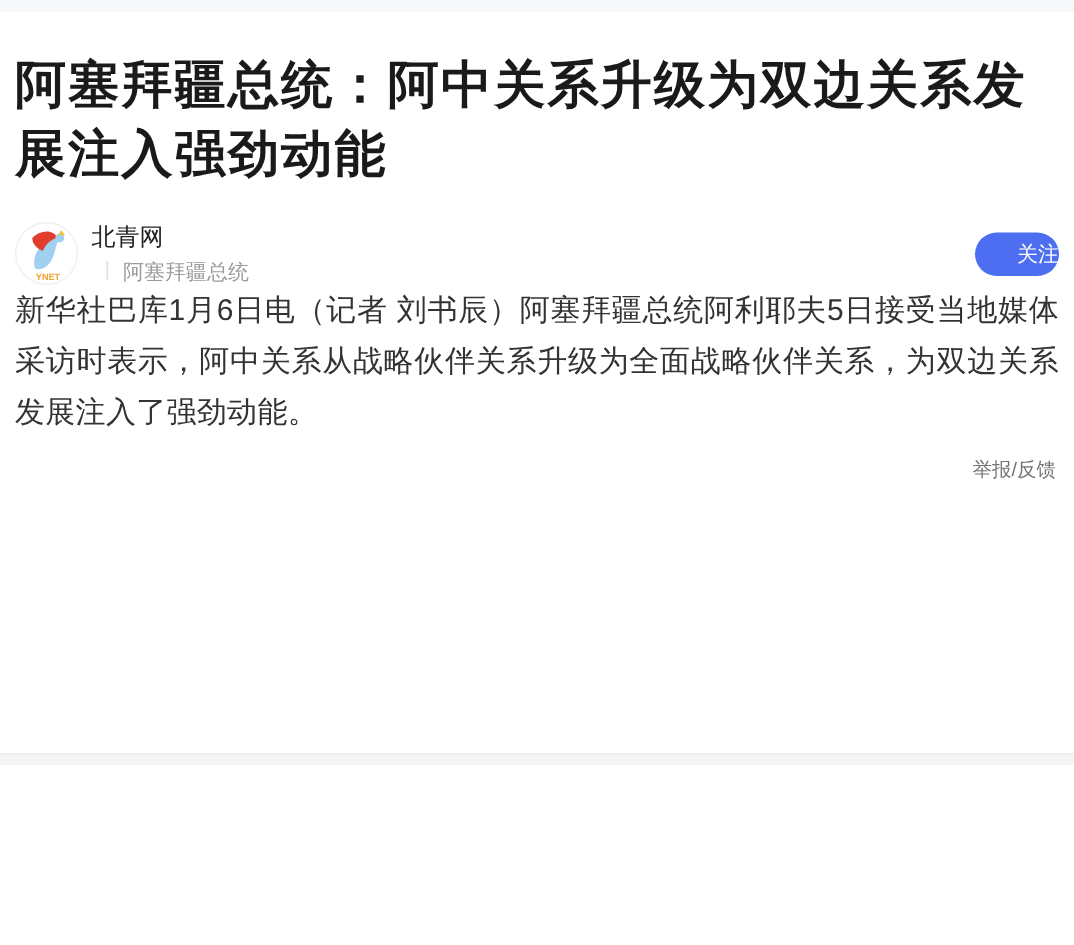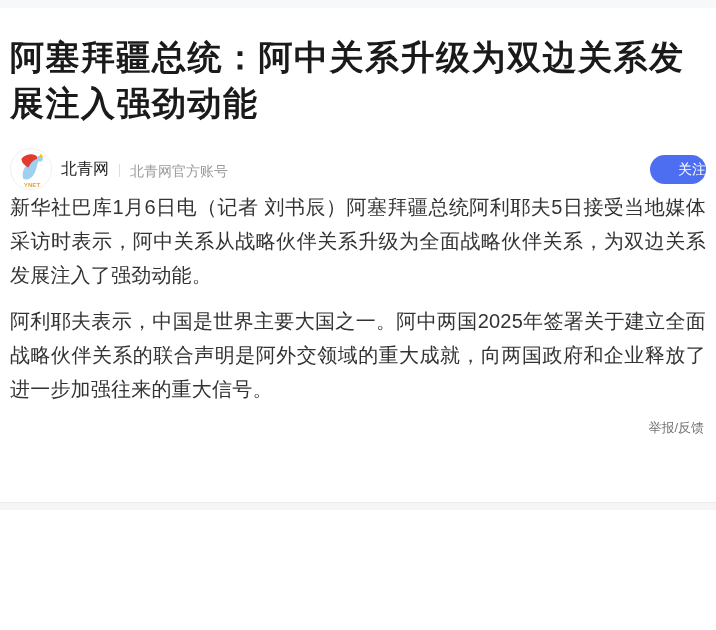--- a/index.html
+++ b/index.html
@@ -41,21 +41,21 @@
     height: 42px;
     border-radius: 50%;
     background: #ffffff;
     border: 1px solid #f0f0f0;
     overflow: hidden;
     flex: 0 0 auto;
   }
   .publisher-info {
     margin-left: 9px;
     display: flex;
-    flex-direction: row;
+    flex-direction: column;
     justify-content: center;
   }
   .publisher-name {
     font-size: 16px;
     color: #222222;
     line-height: 20px;
   }
   .publisher-meta {
     margin-top: 3px;
     font-size: 14px;
@@ -138,30 +138,29 @@
             <path d="M34 5 L37 9 L32 9 Z" fill="#f0c12f"></path>
             <text x="24" y="43" text-anchor="middle" font-size="7" font-weight="bold" fill="#f0a32f" font-family="'Liberation Sans', sans-serif" aria-label="YNET">YNET</text>
           </svg>
         </span>
       </div>
 
       <div class="publisher-info">
         <span class="publisher-name">北青网</span>
         <span class="publisher-meta">
           <span class="meta-divider"></span>
-          <span>北青网官方账号</span>
+          <span>阿塞拜疆总统</span>
         </span>
       </div>
 
       <button class="follow-button">关注</button>
     </div>
 
     <div class="article-body">
       <p>新华社巴库1月6日电（记者 刘书辰）阿塞拜疆总统阿利耶夫5日接受当地媒体采访时表示，阿中关系从战略伙伴关系升级为全面战略伙伴关系，为双边关系发展注入了强劲动能。</p>
-      <p>阿利耶夫表示，中国是世界主要大国之一。阿中两国2025年签署关于建立全面战略伙伴关系的联合声明是阿外交领域的重大成就，向两国政府和企业释放了进一步加强往来的重大信号。</p>
     </div>
 
     <div class="report-row">
       <a class="report-link" href="#">举报/反馈</a>
     </div>
 
   </div>
 
   <div class="bottom-strip"></div>
 

